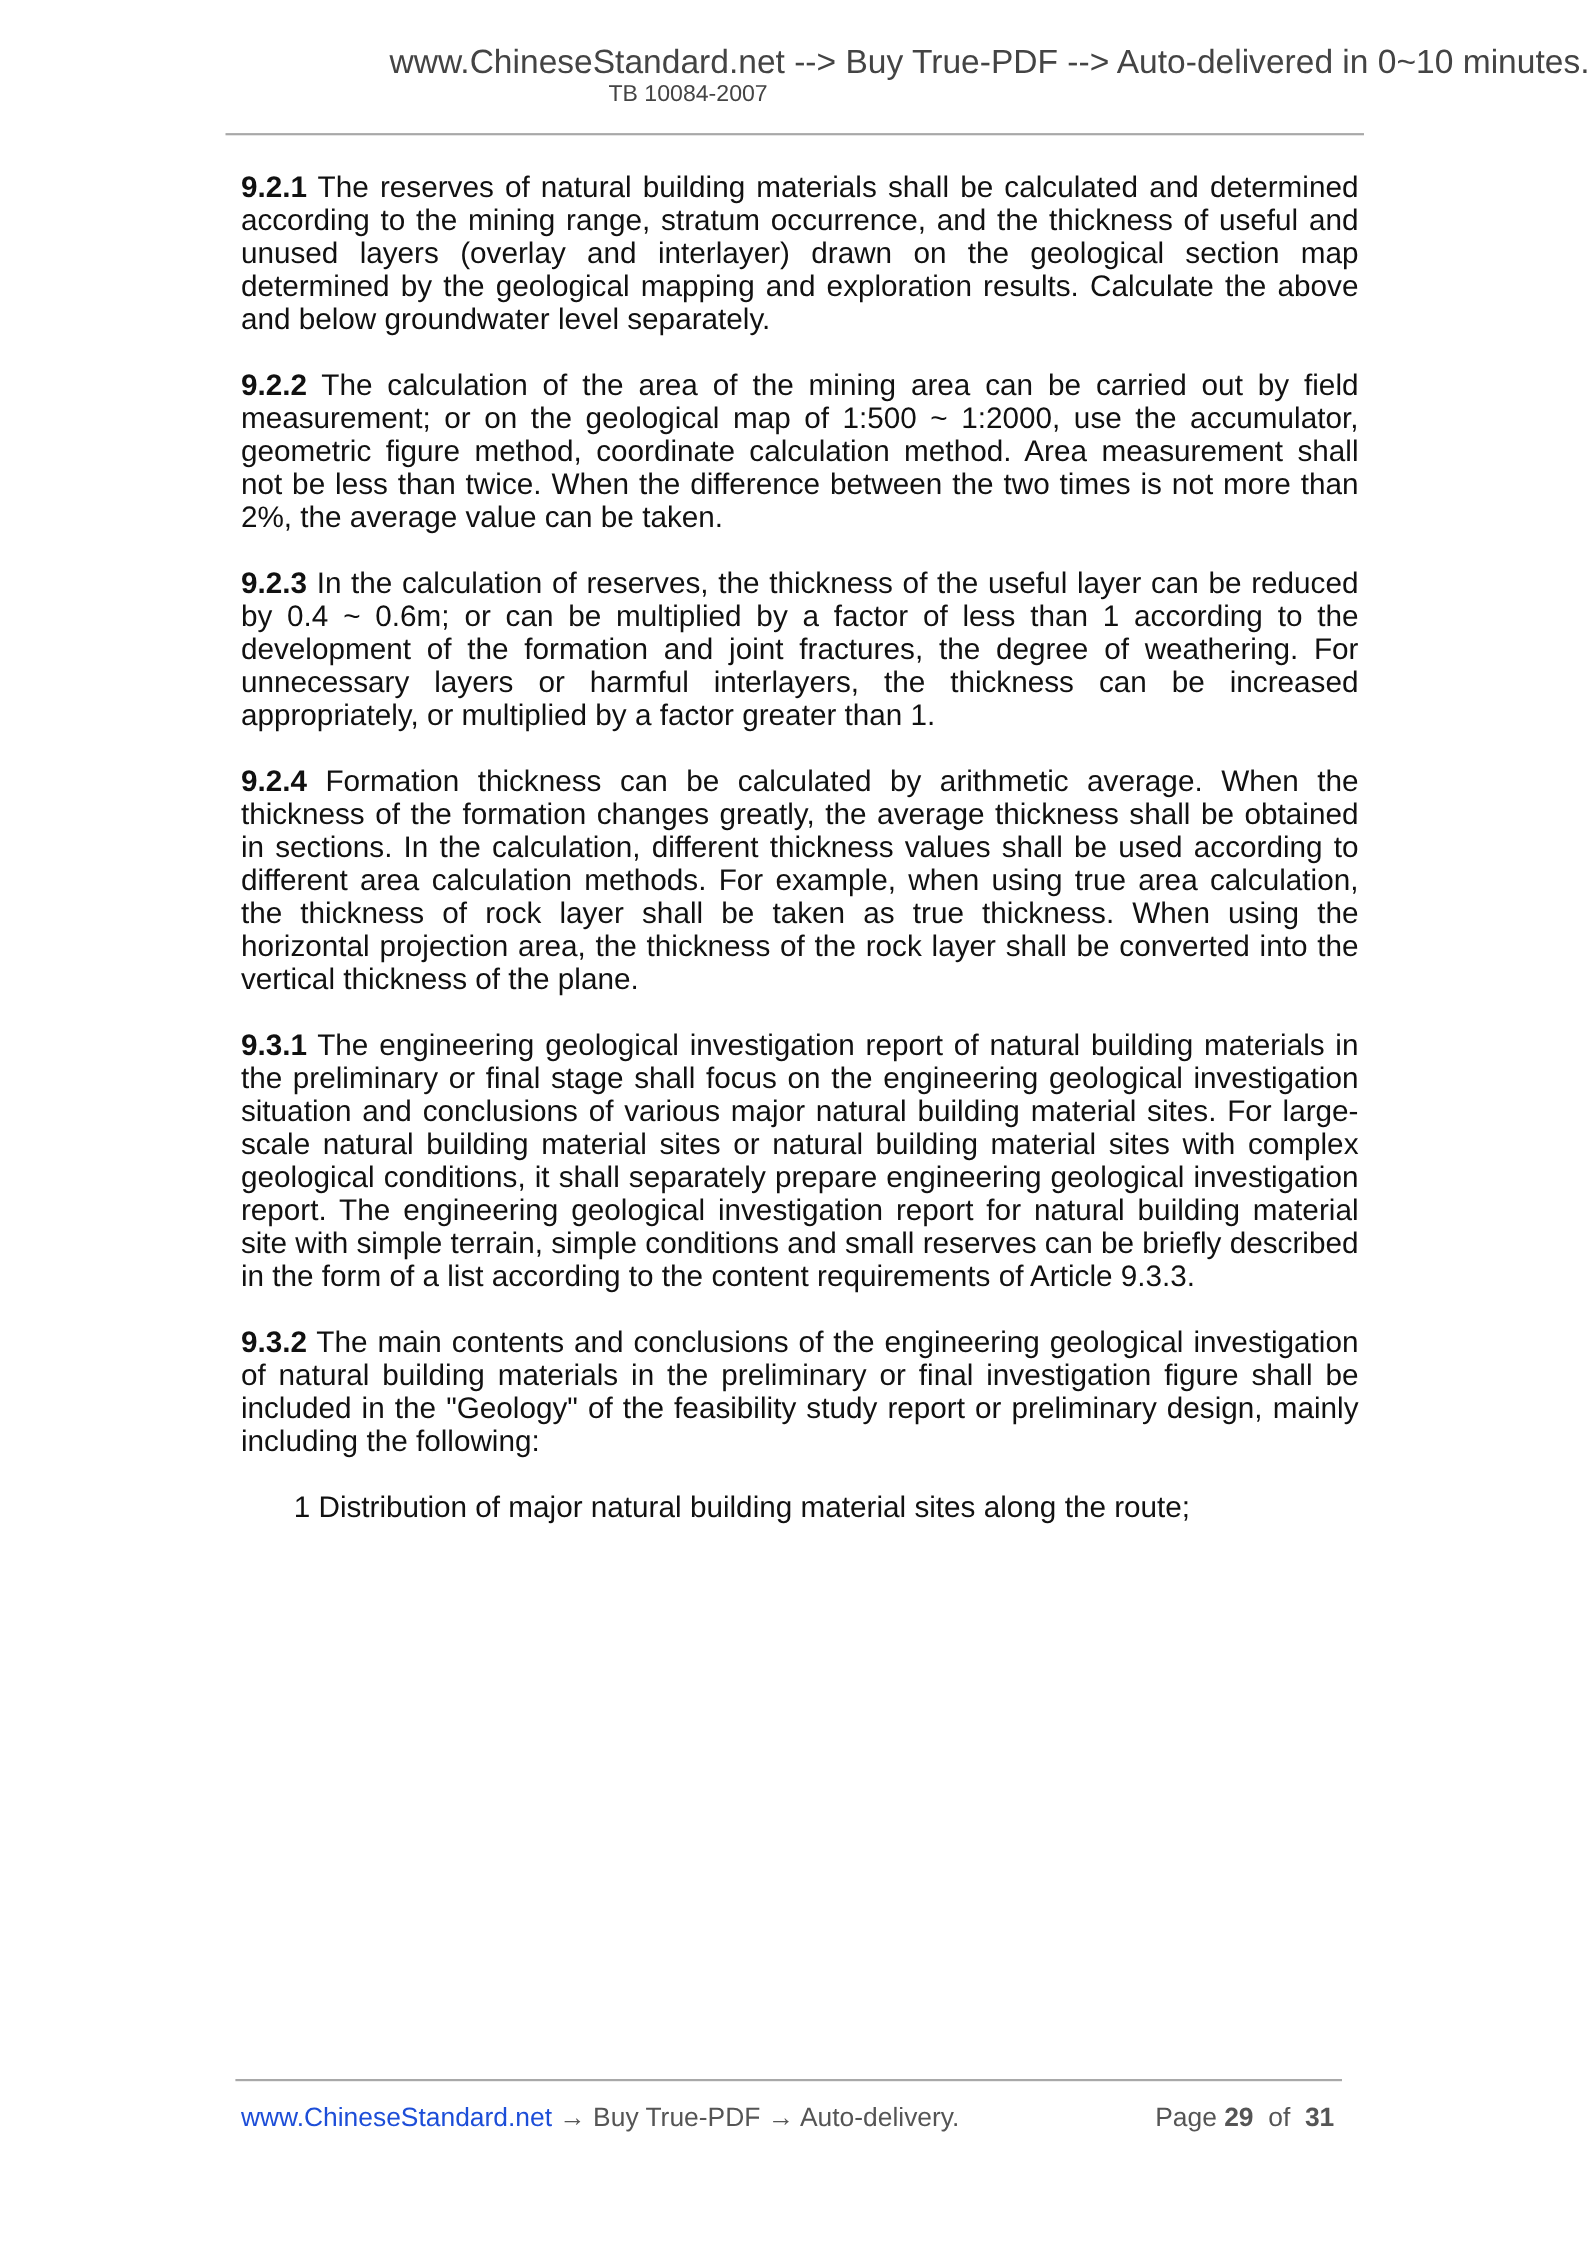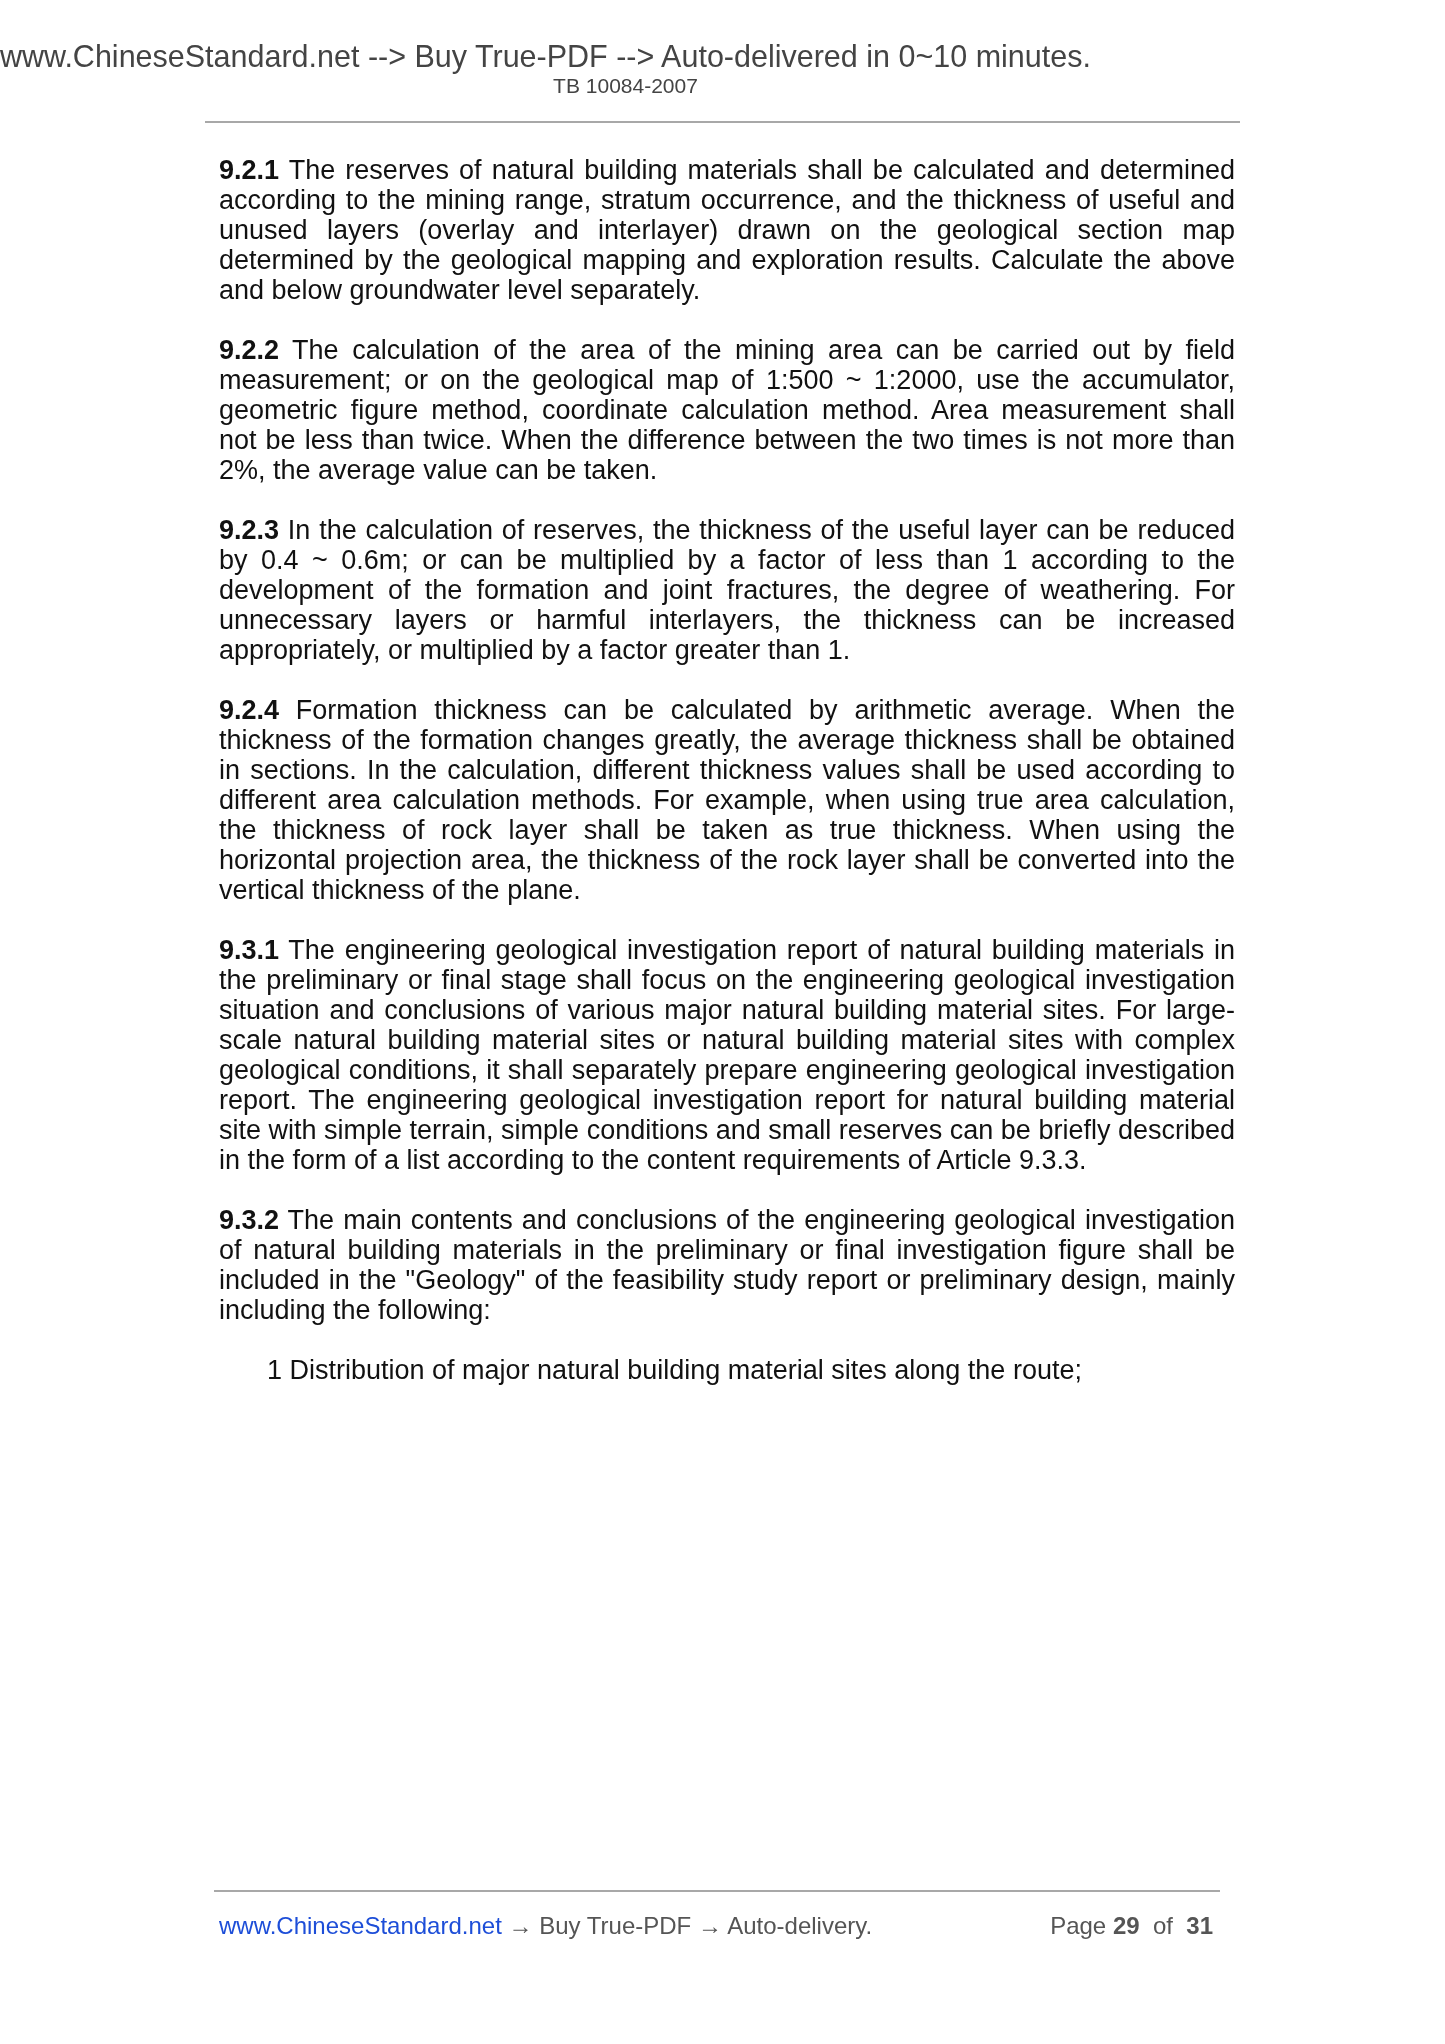--- a/index.html
+++ b/index.html
@@ -1,18 +1,18 @@
 <!DOCTYPE html>
 <html><head>
 <meta charset="utf-8">
 <style>
   html, body { margin: 0; padding: 0; background: #ffffff; }
   body { width: 1445px; height: 2044px; position: relative; overflow: hidden;
          font-family: "Liberation Sans", sans-serif; color: #111; }
-  .hdr-main { position: absolute; top: 38px; left: 0; width: 1445px; text-align: left;
+  .hdr-main { position: absolute; top: 38px; left: 0; width: 1445px; text-align: right;
               font-size: 30.5px; color: #444; line-height: 36px; }
   .hdr-sub { position: absolute; top: 74px; left: 0; width: 1251px; text-align: center;
              font-size: 21px; color: #444; line-height: 24px; }
   .rule { position: absolute; height: 0; border-top: 2px solid #a8a8a8; }
   .rule-top { top: 121px; left: 205px; width: 1035px; }
   .rule-bottom { top: 1890px; left: 214px; width: 1006px; }
   .content { position: absolute; top: 155px; left: 219px; width: 1016px; font-size: 27px; line-height: 30px; }
   .para { margin: 0 0 30px 0; text-align: justify; }
   .para b { font-weight: bold; }
   .heading { margin: 0 0 30px 0; font-weight: bold; }

